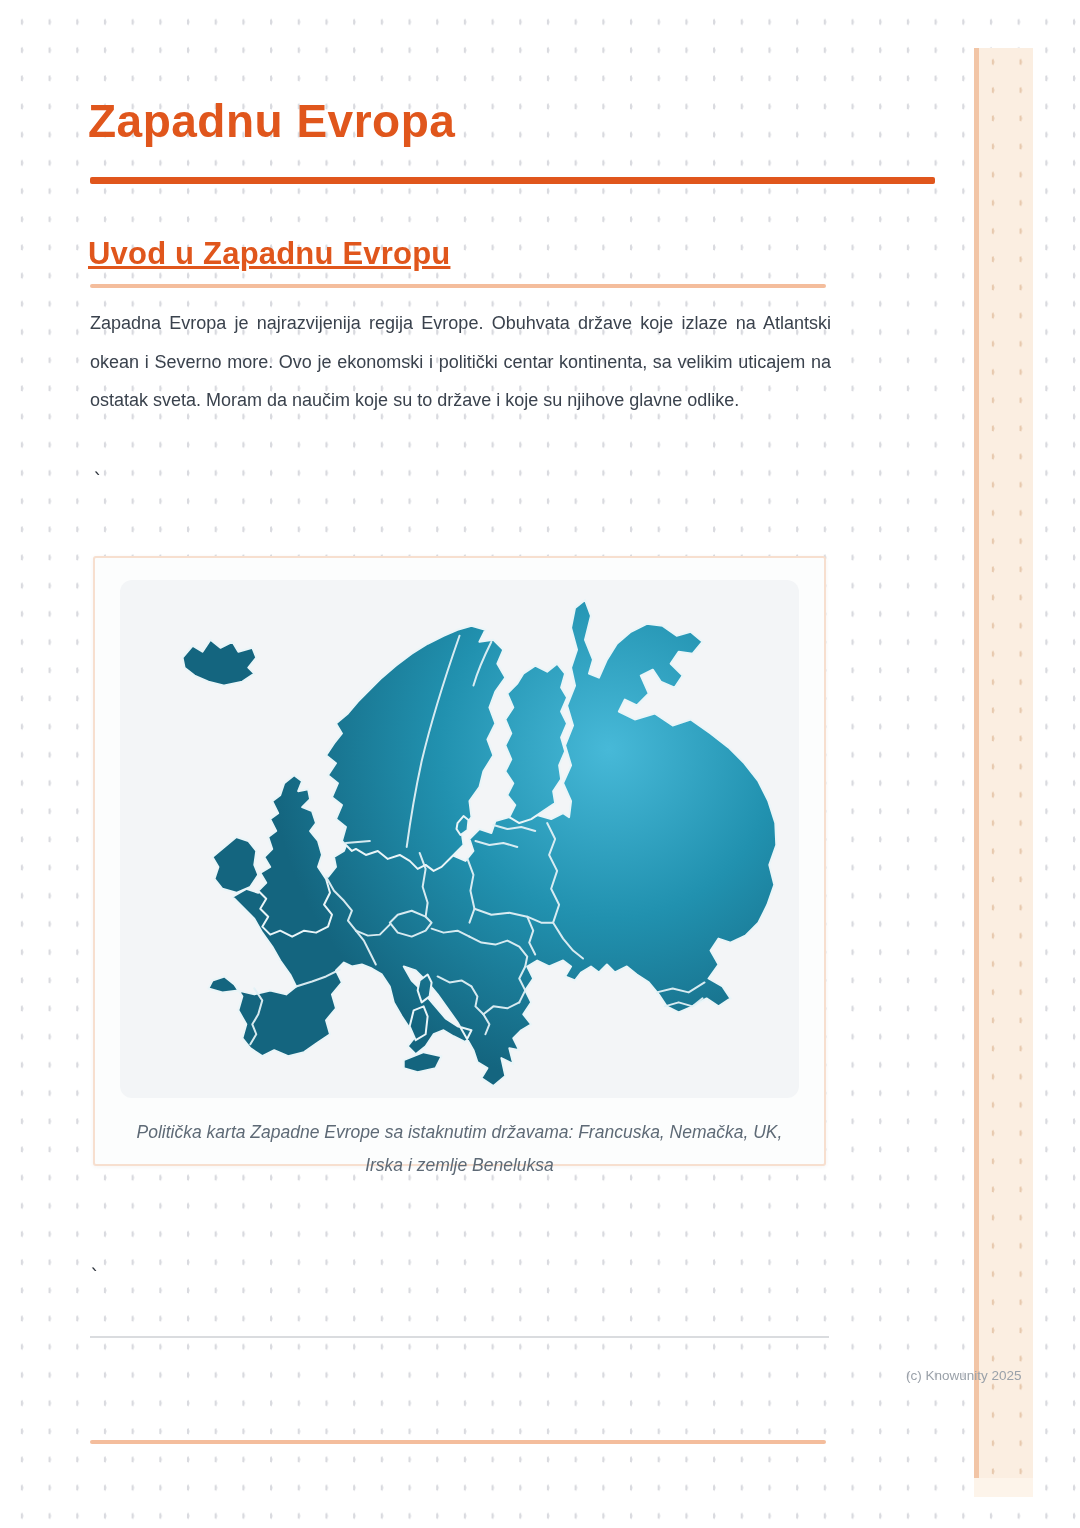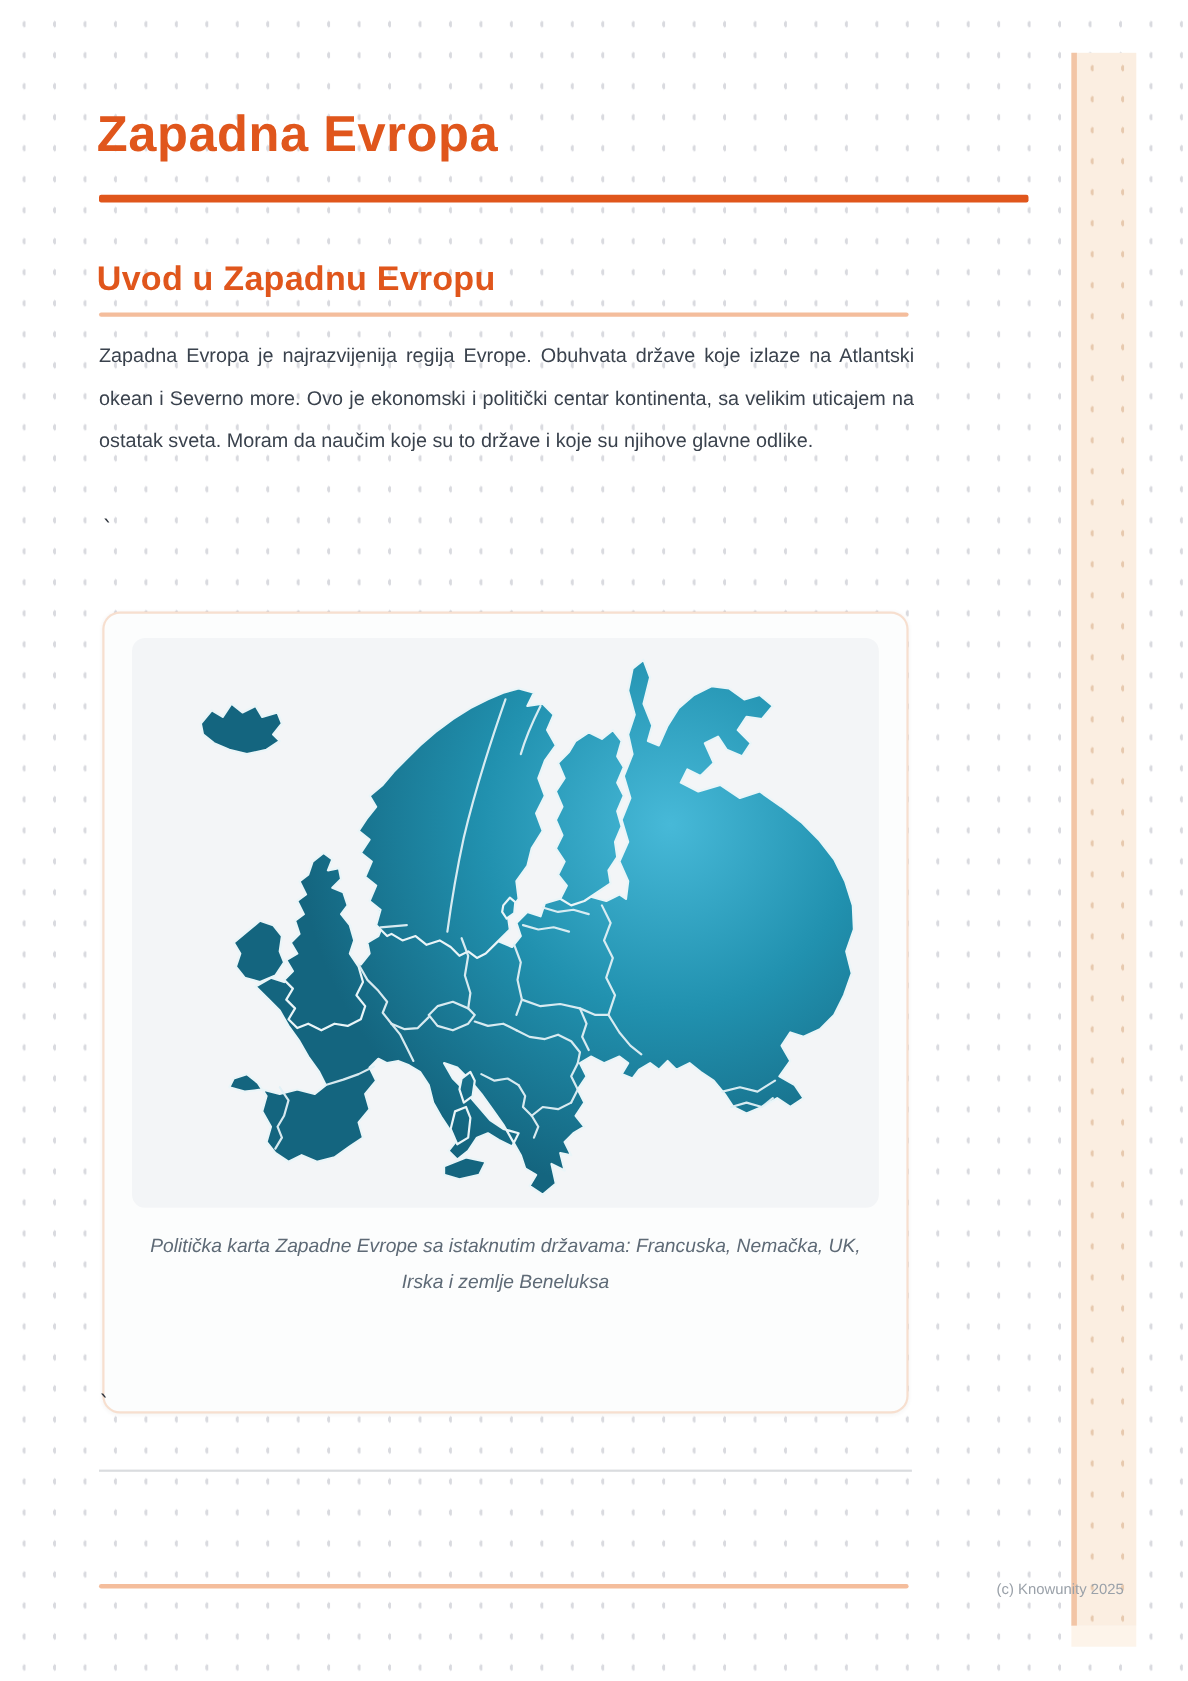--- a/index.html
+++ b/index.html
@@ -40,20 +40,21 @@
     color:var(--accent-orange);
   }
   .rule-thick{
     position:absolute;left:90px;top:177px;width:845px;height:7px;
     background:var(--accent-orange);border-radius:2px;
   }
   h2.section{
     position:absolute;left:88px;
     font-size:31px;font-weight:700;letter-spacing:.2px;
     color:var(--accent-orange);
+    text-decoration:underline;
   }
   .h2-intro{top:236px;}
   .h2-key{top:1382px;}
   .rule-light{
     position:absolute;left:90px;width:736px;height:4px;
     background:var(--accent-light);border-radius:2px;
   }
   .r1{top:284px;}
   .r2{top:1440px;}
   p.body-par{
@@ -61,53 +62,53 @@
     font-size:18px;line-height:38.5px;color:#3a424d;
     text-align:justify;
   }
   .tick{
     position:absolute;font-size:20px;color:#2e343d;
     font-family:"DejaVu Sans Mono","Liberation Mono",monospace;
   }
   .t1{left:92px;top:468px;}
   .t2{left:89px;top:1264px;}
   figure.map-card{
-    position:absolute;left:93px;top:556px;width:733px;height:729px;
+    position:absolute;left:93px;top:556px;width:733px;height:610px;
     background:#fcfdfd;
     border:2px solid rgba(242,198,170,.55);
-    border-radius:16px;
+    border-radius:3px;
     box-shadow:0 1px 4px rgba(60,40,20,.05);
   }
   .map-panel{
     position:absolute;left:25px;top:22px;width:679px;height:518px;
     background:#f3f5f7;border-radius:12px;overflow:hidden;
   }
   .map-panel svg{display:block;width:100%;height:100%;}
   figcaption.caption{
     position:absolute;left:24px;right:24px;top:558px;
     text-align:center;font-style:italic;
     font-size:17.5px;line-height:33px;color:#5e6a76;
   }
   .divider{
     position:absolute;left:90px;top:1336px;width:739px;height:2px;
     background:#dadcdf;
   }
   .copyright{
-    position:absolute;left:906px;top:1437px;
+    position:absolute;left:906px;top:1368px;
     font-size:13.5px;color:#9aa1a9;z-index:3;white-space:nowrap;
   }
 </style>
 </head>
 <body>
 
 <div class="page">
   <div class="stripe"></div>
 
   <div class="content">
-    <h1 class="title">Zapadna Evropa</h1>
+    <h1 class="title">Zapadnu Evropa</h1>
     <div class="rule-thick"></div>
 
     <h2 class="section h2-intro">Uvod u Zapadnu Evropu</h2>
     <div class="rule-light r1"></div>
 
     <p class="body-par">Zapadna Evropa je najrazvijenija regija Evrope. Obuhvata države koje izlaze na Atlantski okean i Severno more. Ovo je ekonomski i politički centar kontinenta, sa velikim uticajem na ostatak sveta. Moram da naučim koje su to države i koje su njihove glavne odlike.</p>
 
     <span class="tick t1">`</span>
 
     <figure class="map-card">

